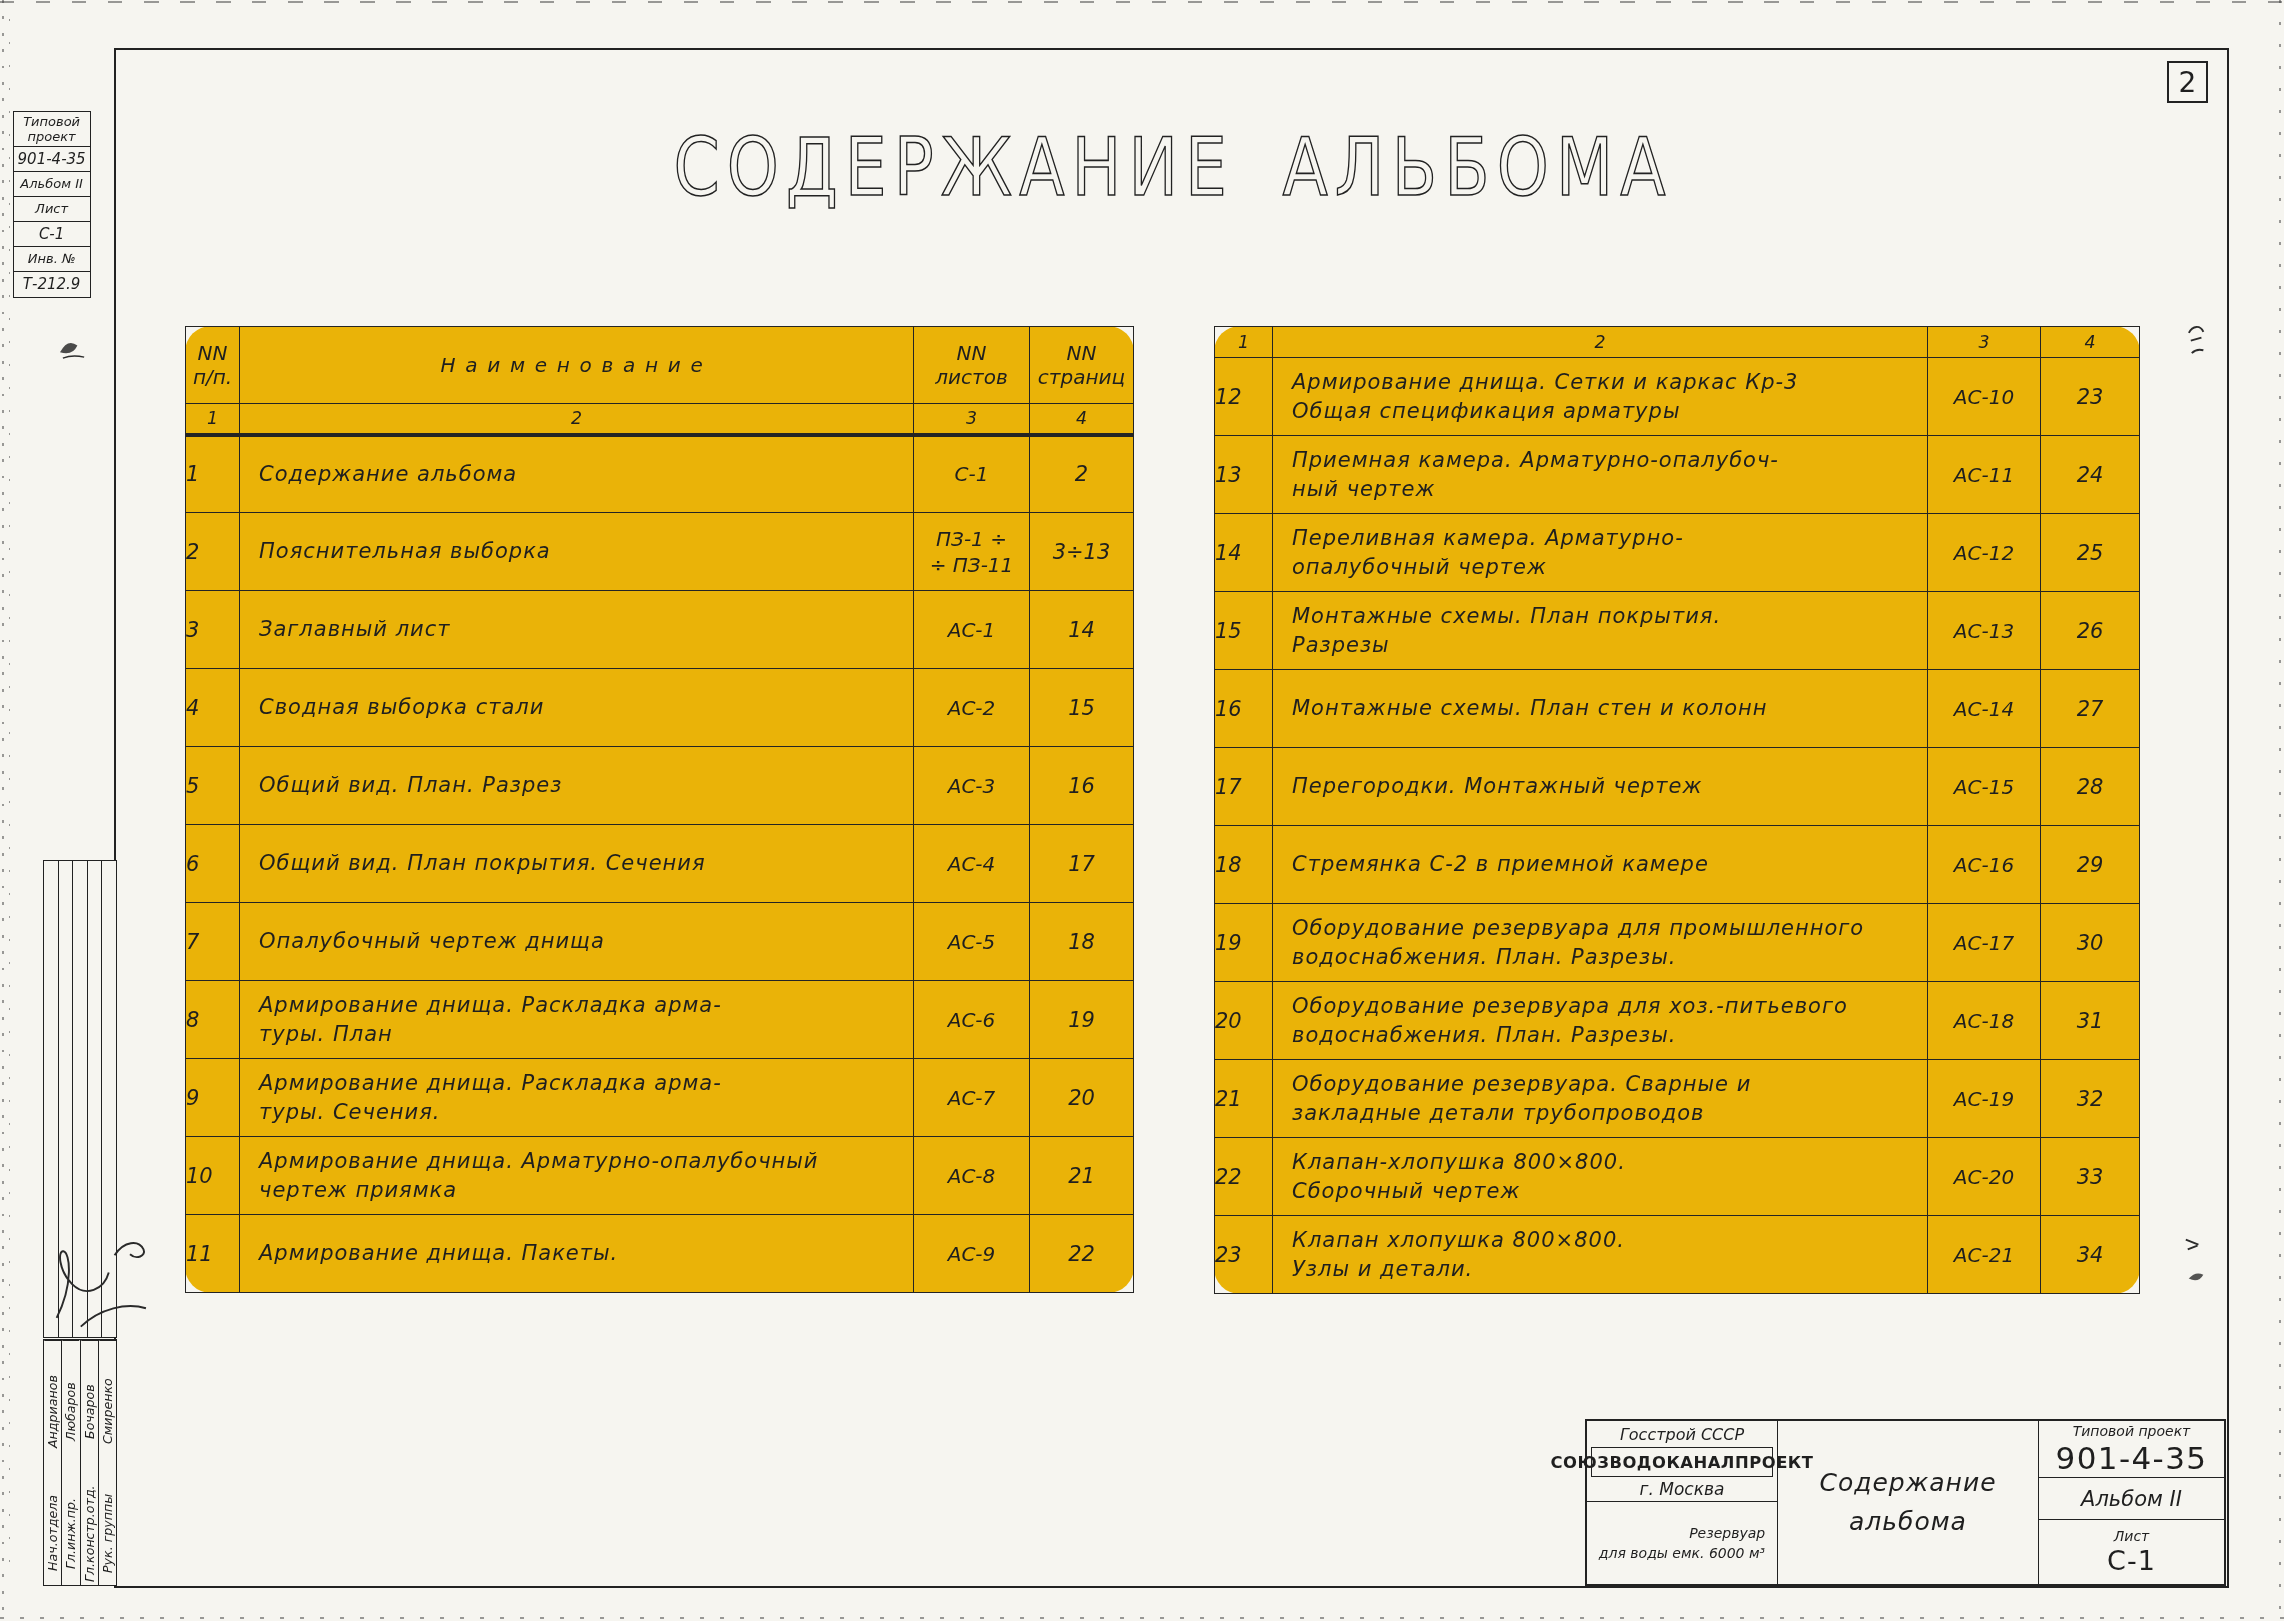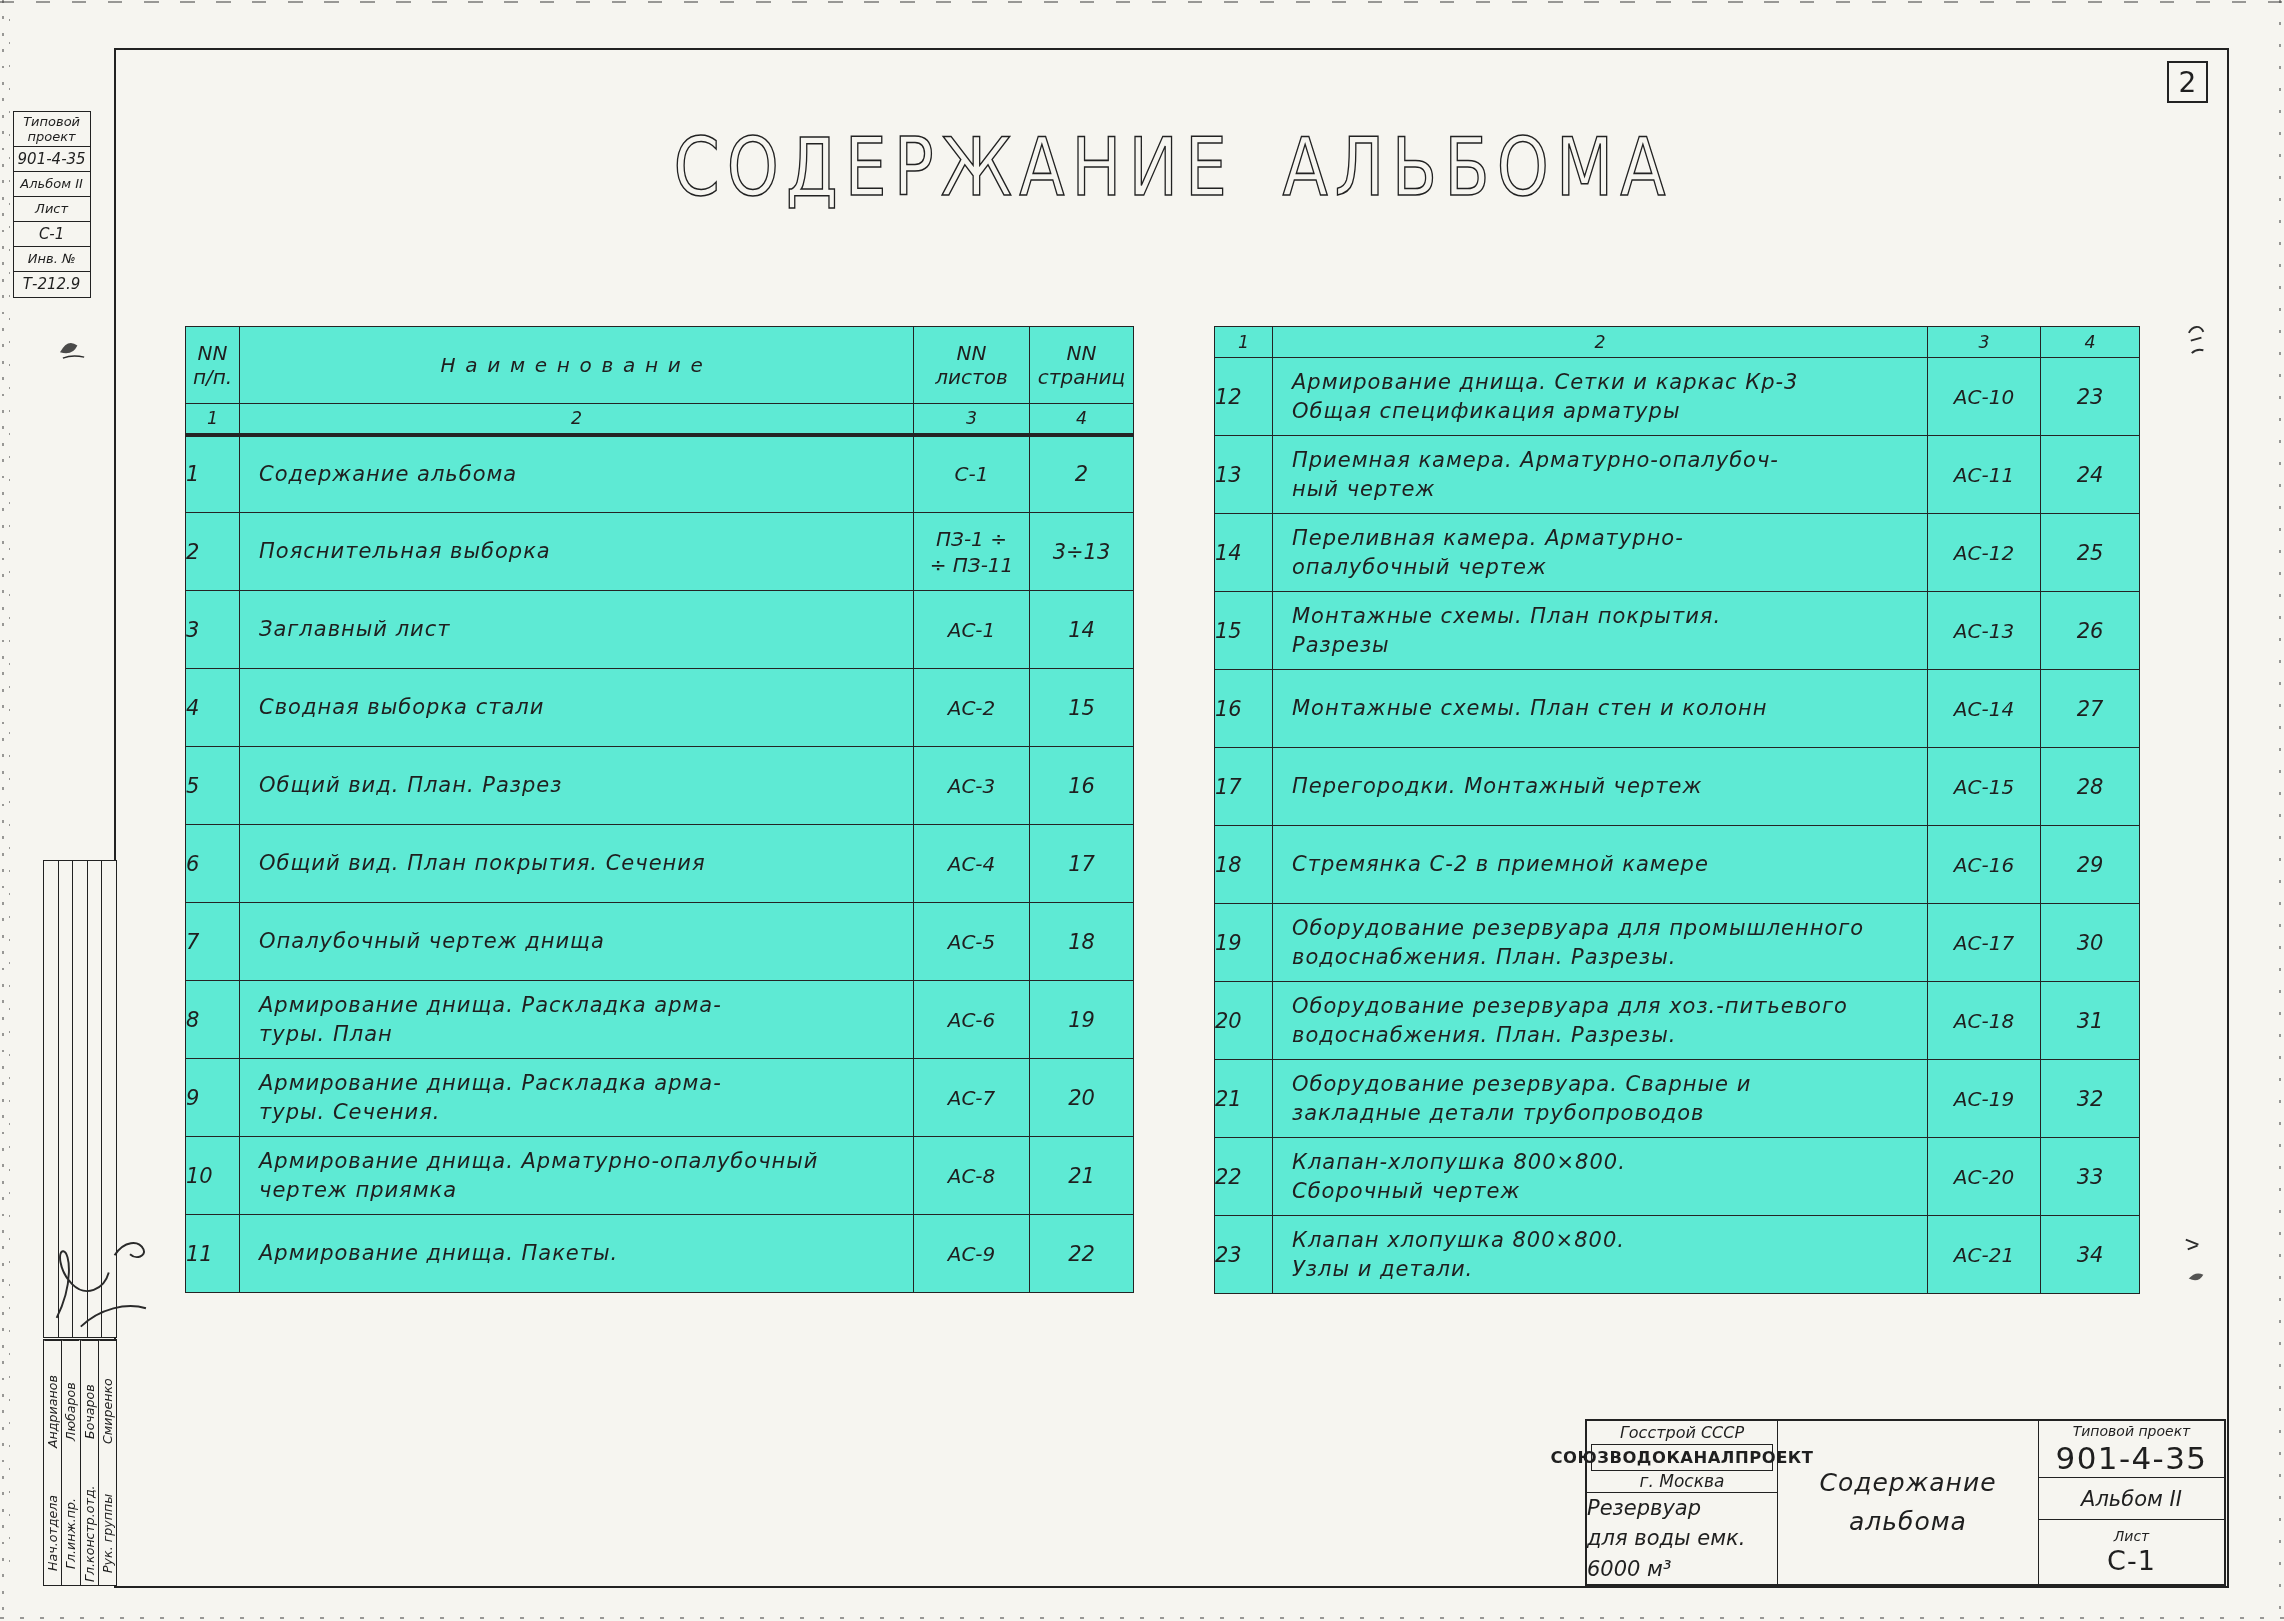--- a/index.html
+++ b/index.html
@@ -44,21 +44,21 @@
   .corner-stamp { position:absolute; left:12.6px; top:111px; width:78px;
     border:1.9px solid #222; font-style:italic; background:#f6f5f0; }
   .corner-stamp .cs-row { border-bottom:1.4px solid #222; min-height:25px;
     display:flex; align-items:center; justify-content:center;
     font-size:13px; padding:1.9px 1.4px; text-align:center; }
   .corner-stamp .cs-row:last-child { border-bottom:none; }
   .corner-stamp .cs-big { font-size:15px; }
 
   
   .toc { position:absolute; border-collapse:collapse; table-layout:fixed;
-    font-style:italic; background:#5eead4; }
+    font-style:italic; background:#eab308;border-radius:26px; }
   .toc th, .toc td { border:1.9px solid #242424; vertical-align:middle; font-weight:normal; }
   .toc-left { left:185px; top:326px; width:947px; }
   .toc-right { left:1214px; top:326px; width:924px; }
   .toc .hdr th { height:77px; font-size:20px; text-align:center; }
   .toc .hdr th.name-hdr { letter-spacing:9.7px; }
   .toc .colnums td { height:31px; text-align:center; font-size:17.4px; }
   .toc-left .colnums td { border-bottom-width:4.3px; }
   .toc-left tbody td { height:78px; }
   .toc-right tbody td { height:78px; }
   .toc .c-num { text-align:left; font-size:21px; }
@@ -88,21 +88,21 @@
   .title-block { position:absolute; left:1585px; top:1419px; width:641px; height:167px;
     border:2.9px solid #222; display:flex; font-style:italic; background:#f6f5f0; }
   .tb-a { width:191px; border-right:1.9px solid #222; display:flex; flex-direction:column; }
   .tb-org-top { height:26px; display:flex; align-items:center; justify-content:center; font-size:16px; }
   .tb-org-name { margin:0 3.9px; border:1.9px solid #222; height:30px; display:flex;
     align-items:center; justify-content:center; font-style:normal; font-weight:bold;
     font-size:16.4px; letter-spacing:0.5px; white-space:nowrap; }
   .tb-org-city { height:25px; display:flex; align-items:center; justify-content:center;
     font-size:17px; border-bottom:1.9px solid #222; }
   .tb-object { flex:1; display:flex; align-items:center; justify-content:center;
-    text-align:left; font-size:21px; line-height:1.45; }
+    text-align:right; font-size:14px; line-height:1.45; }
   .tb-b { width:261px; border-right:1.9px solid #222; display:flex; align-items:center;
     justify-content:center; text-align:center; font-size:25px; line-height:1.55;
     letter-spacing:1px; }
   .tb-c { flex:1; display:flex; flex-direction:column; }
   .tb-c1 { height:57px; border-bottom:1.9px solid #222; display:flex; flex-direction:column;
     align-items:center; justify-content:center; }
   .tb-c1 .small, .tb-c3 .small { font-size:14px; }
   .tb-c1 .big { font-size:31px; font-style:normal; letter-spacing:1.4px; margin-top:1px; }
   .tb-c2 { height:42px; border-bottom:1.9px solid #222; display:flex; align-items:center;
     justify-content:center; font-size:21px; }

